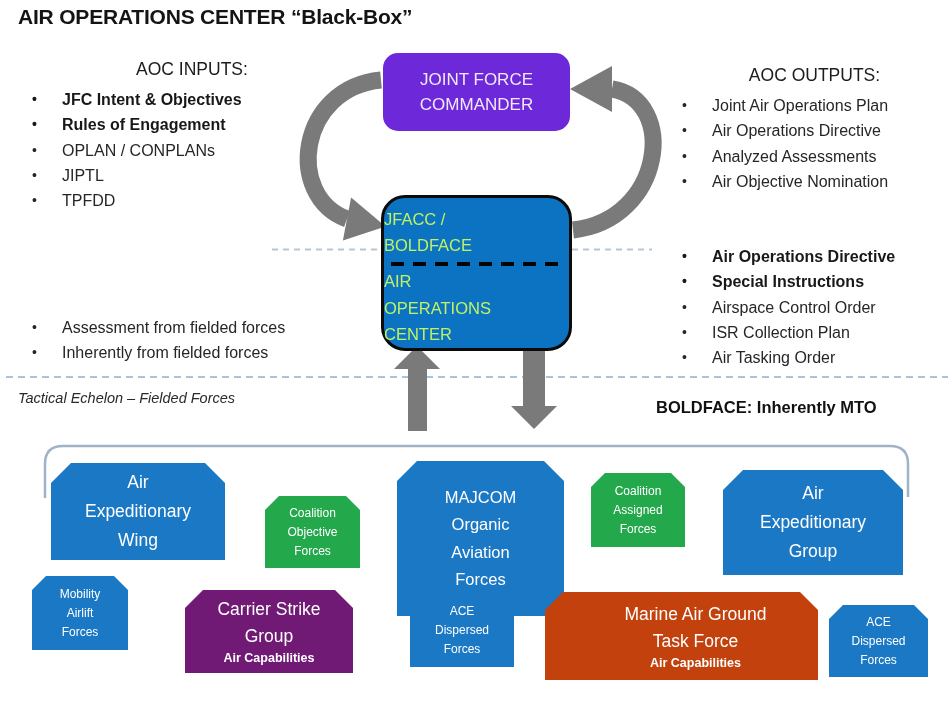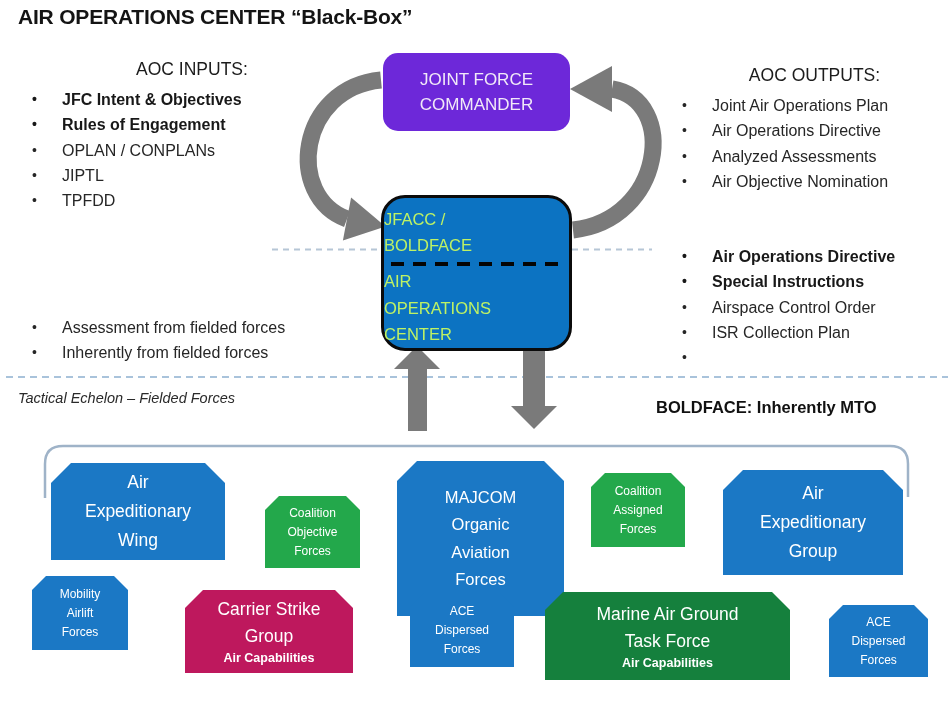--- a/index.html
+++ b/index.html
@@ -47,22 +47,22 @@
   
   .unit{
     display:flex;flex-direction:column;align-items:center;justify-content:center;
     color:#fff;text-align:center;z-index:2;
   }
   .ch20{clip-path:polygon(0 20px,20px 0,calc(100% - 20px) 0,100% 20px,100% 100%,0 100%);}
   .ch18{clip-path:polygon(0 18px,18px 0,calc(100% - 18px) 0,100% 18px,100% 100%,0 100%);}
   .ch14{clip-path:polygon(0 14px,14px 0,calc(100% - 14px) 0,100% 14px,100% 100%,0 100%);}
   .u-blue{background:#1B78C5;}
   .u-green{background:#23A84B;}
-  .u-navy{background:#be185d;}
-  .u-red{background:#15803d;}
+  .u-navy{background:#701a75;}
+  .u-red{background:#c2410c;padding-left:28px;}
   .u-lg{font-size:17.5px;line-height:29px;}
   .u-md{font-size:16.5px;line-height:27.5px;}
   .u-sm{font-size:12px;line-height:19px;}
   .u-main{font-size:17.5px;line-height:27px;}
   .u-sub{font-size:12.5px;line-height:17px;font-weight:700;}
 
   #u-aew{left:51px;top:463px;width:174px;height:97px;}
   #u-coal-att{left:265px;top:496px;width:95px;height:72px;}
   #u-majcom{left:397px;top:461px;width:167px;height:155px;}
   #u-coal-asg{left:591px;top:473px;width:94px;height:74px;}
@@ -160,20 +160,21 @@
     <div class="li">
         <span class="dot">•</span>
         <span>Airspace Control Order</span>
       </div>
     <div class="li">
         <span class="dot">•</span>
         <span>ISR Collection Plan</span>
       </div>
     <div class="li">
         <span class="dot">•</span>
+        <span>Air Tasking Order</span>
       </div>
   </div>
 
   <div class="abs list" id="feedback">
     <div class="li">
         <span class="dot">•</span>
         <span>Assessment from fielded forces</span>
       </div>
     <div class="li">
         <span class="dot">•</span>

